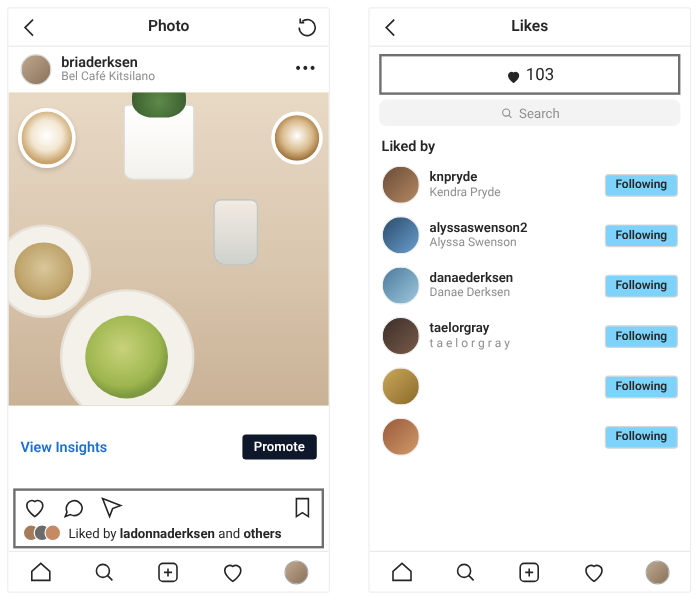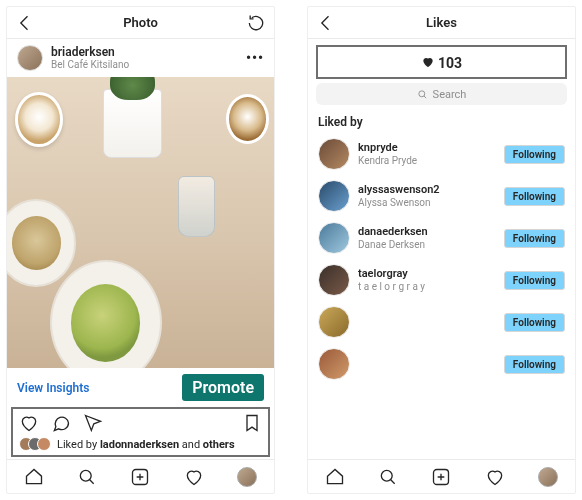--- a/index.html
+++ b/index.html
@@ -124,27 +124,27 @@
   .coffee2 {
     position:absolute; width:16%; height:17%; right:2%; top:6%;
     border-radius:50%;
     background: radial-gradient(circle at 50% 45%, #fff 0%, #d9bb8c 45%, #9a6b33 75%);
     border:3px solid #fff;
   }
 
   
   .insights {
     display:flex; align-items:center; justify-content:space-between;
-    padding: 6px 10px; font-size: 12px; font-weight:600;
+    padding: 24px 10px; font-size: 12px; font-weight:600;
     flex: 0 0 auto;
   }
   .insights .link { color: #1f6fd1; }
   .promote {
-    background:#0f766e; color:#fff;
-    padding: 4px 10px; border-radius: 3px; font-size: 16px; font-weight:600;
+    background:#0f172a; color:#fff;
+    padding: 4px 10px; border-radius: 3px; font-size: 11px; font-weight:600;
   }
 
   .action-box {
     border: 2px solid #6f6f6f;
     margin: 0 4px 2px 4px;
     padding: 4px 6px 4px 6px;
     flex: 0 0 auto;
   }
   .action-row { display:flex; align-items:center; gap: 12px; }
   .action-row .spacer { flex:1; }
@@ -175,21 +175,21 @@
   }
 
   
   .likes-summary {
     border:2px solid #6f6f6f;
     margin: 6px 8px 4px 8px;
     padding: 8px 6px 6px 6px;
     text-align:center;
     flex:0 0 auto;
   }
-  .likes-count { font-size:14px; font-weight:700; display:flex; align-items:flex-start; justify-content:center; gap:3px; }
+  .likes-count { font-size:14px; font-weight:400; display:flex; align-items:flex-end; justify-content:center; gap:3px; }
   .likes-count svg{ width:14px; height:14px; }
   .likes-note { font-size:9px; color:#8e8e8e; margin-top:8px; }
 
   .search-bar {
     margin: 0 8px;
     background:#f3f3f3;
     border-radius:6px;
     height:22px;
     display:flex; align-items:center; justify-content:center;
     gap:5px; color:#8e8e8e; font-size:11px;

